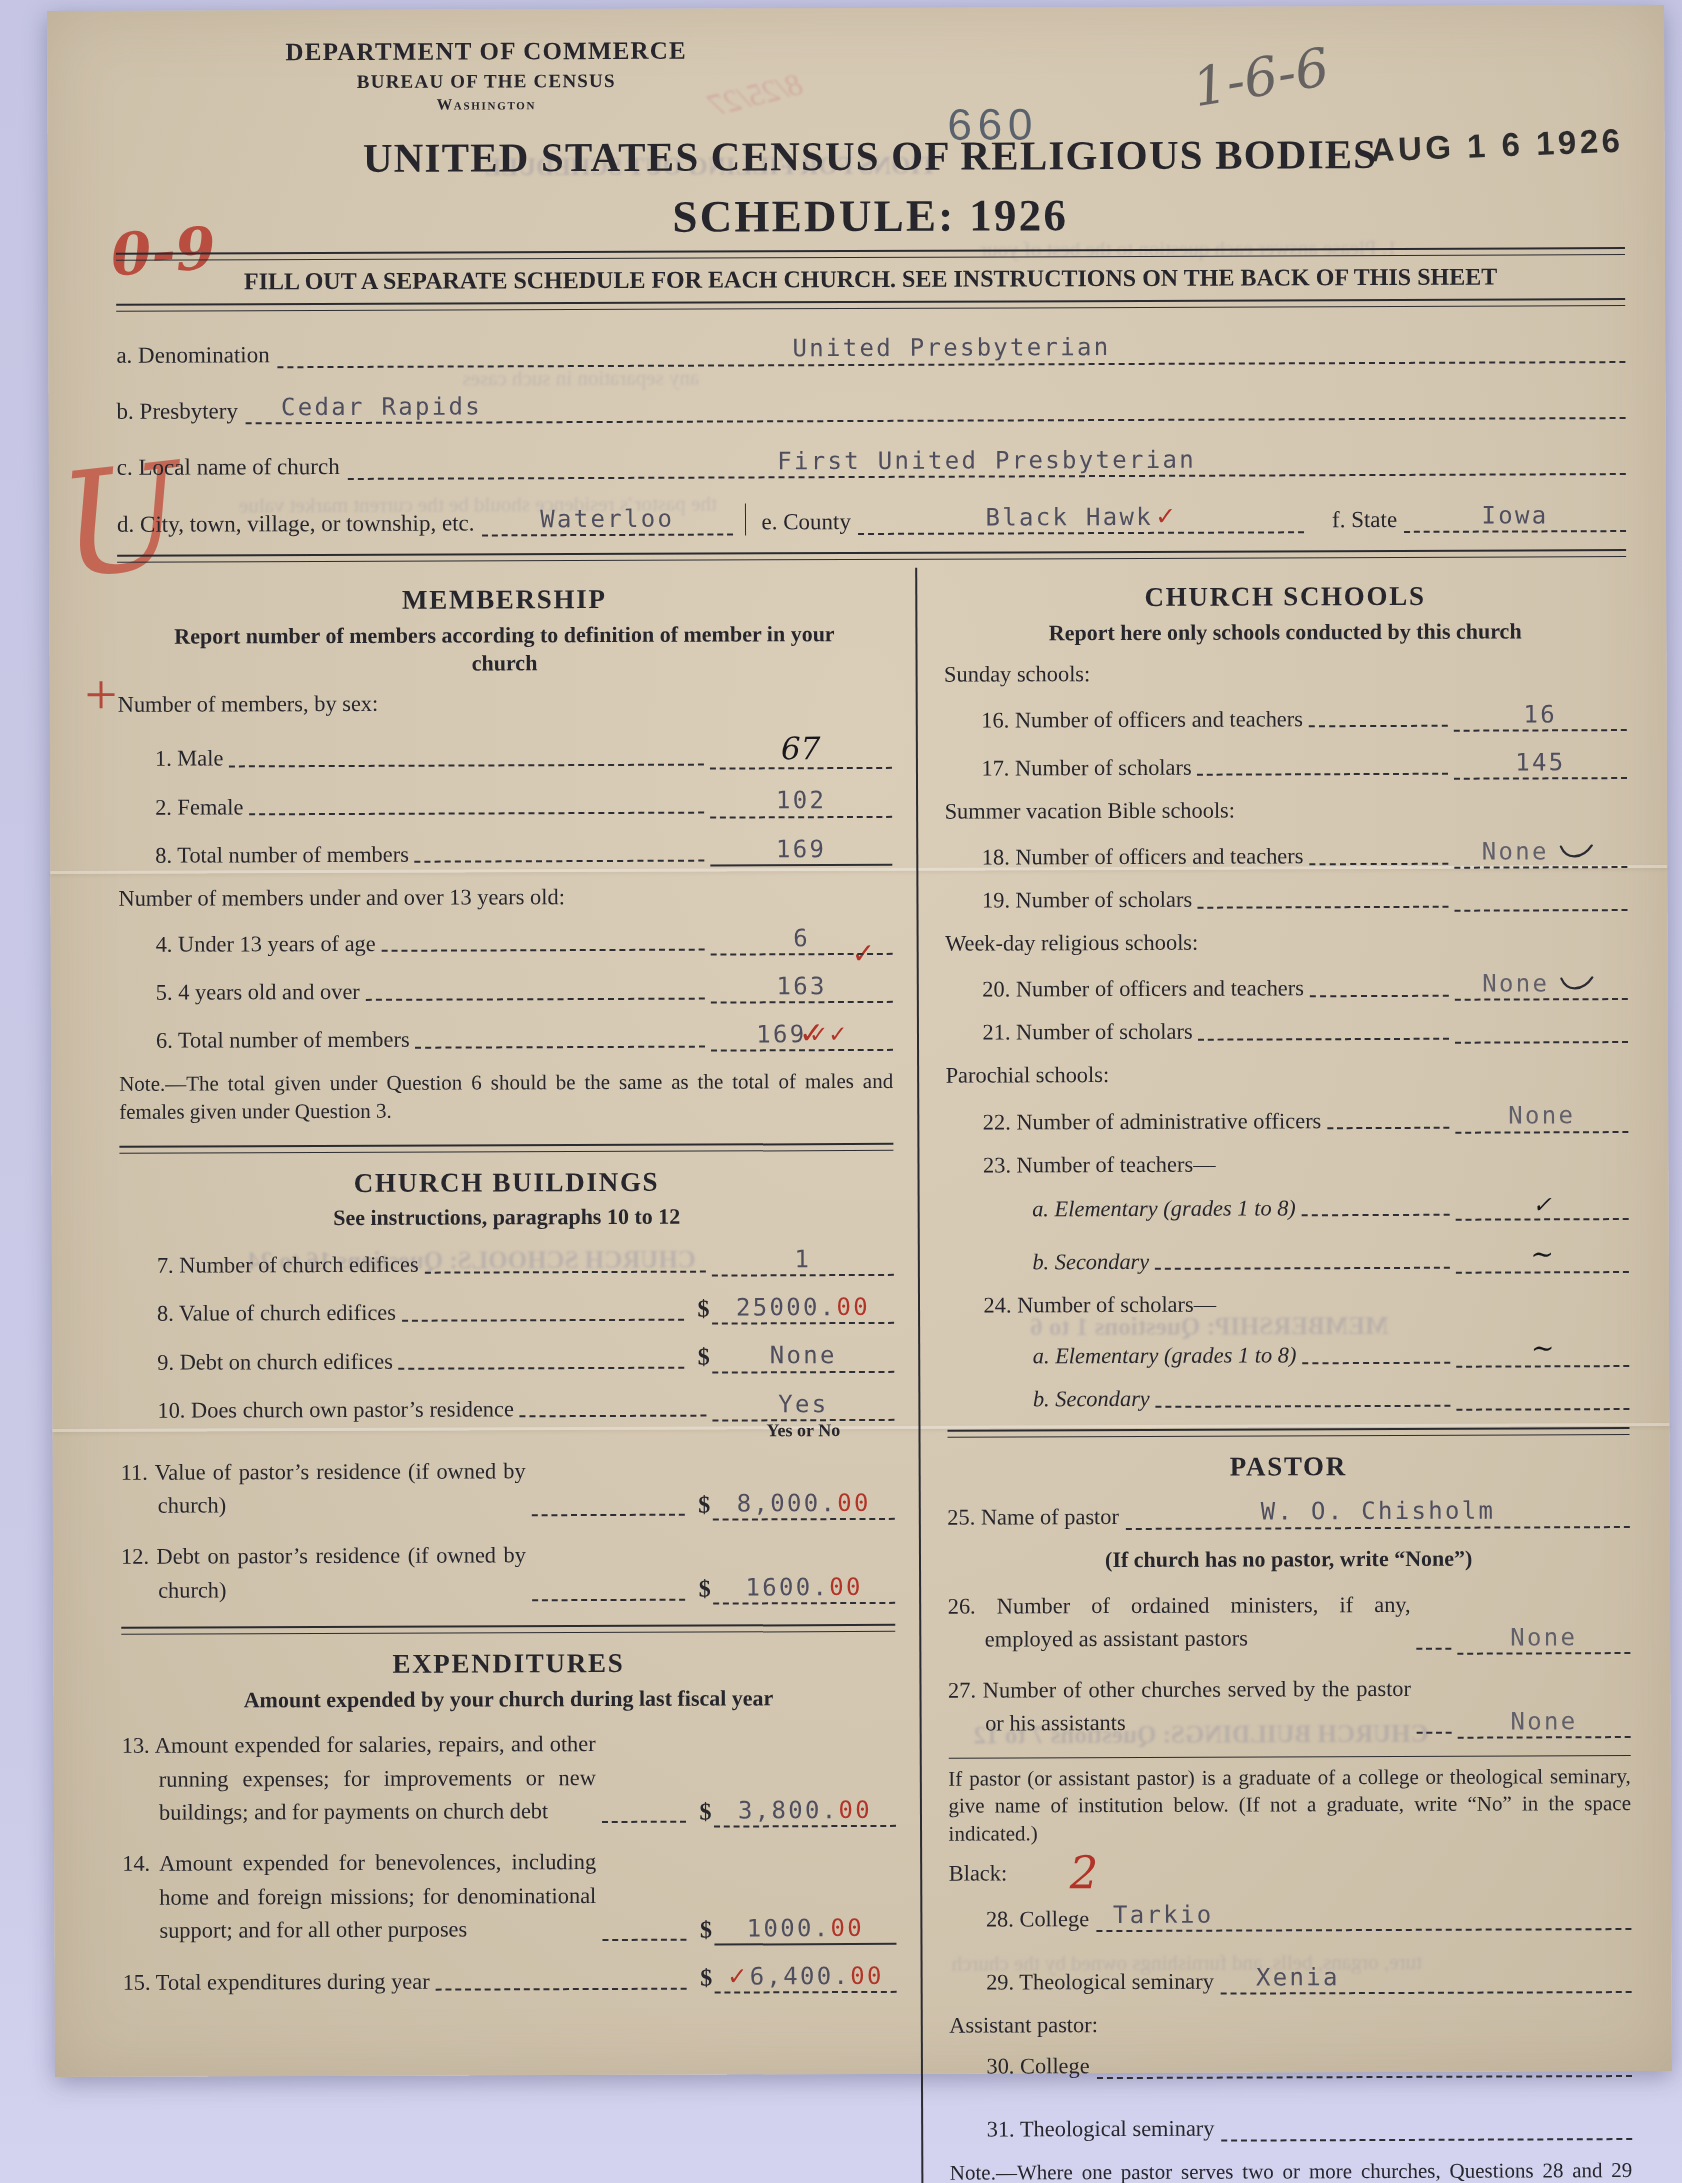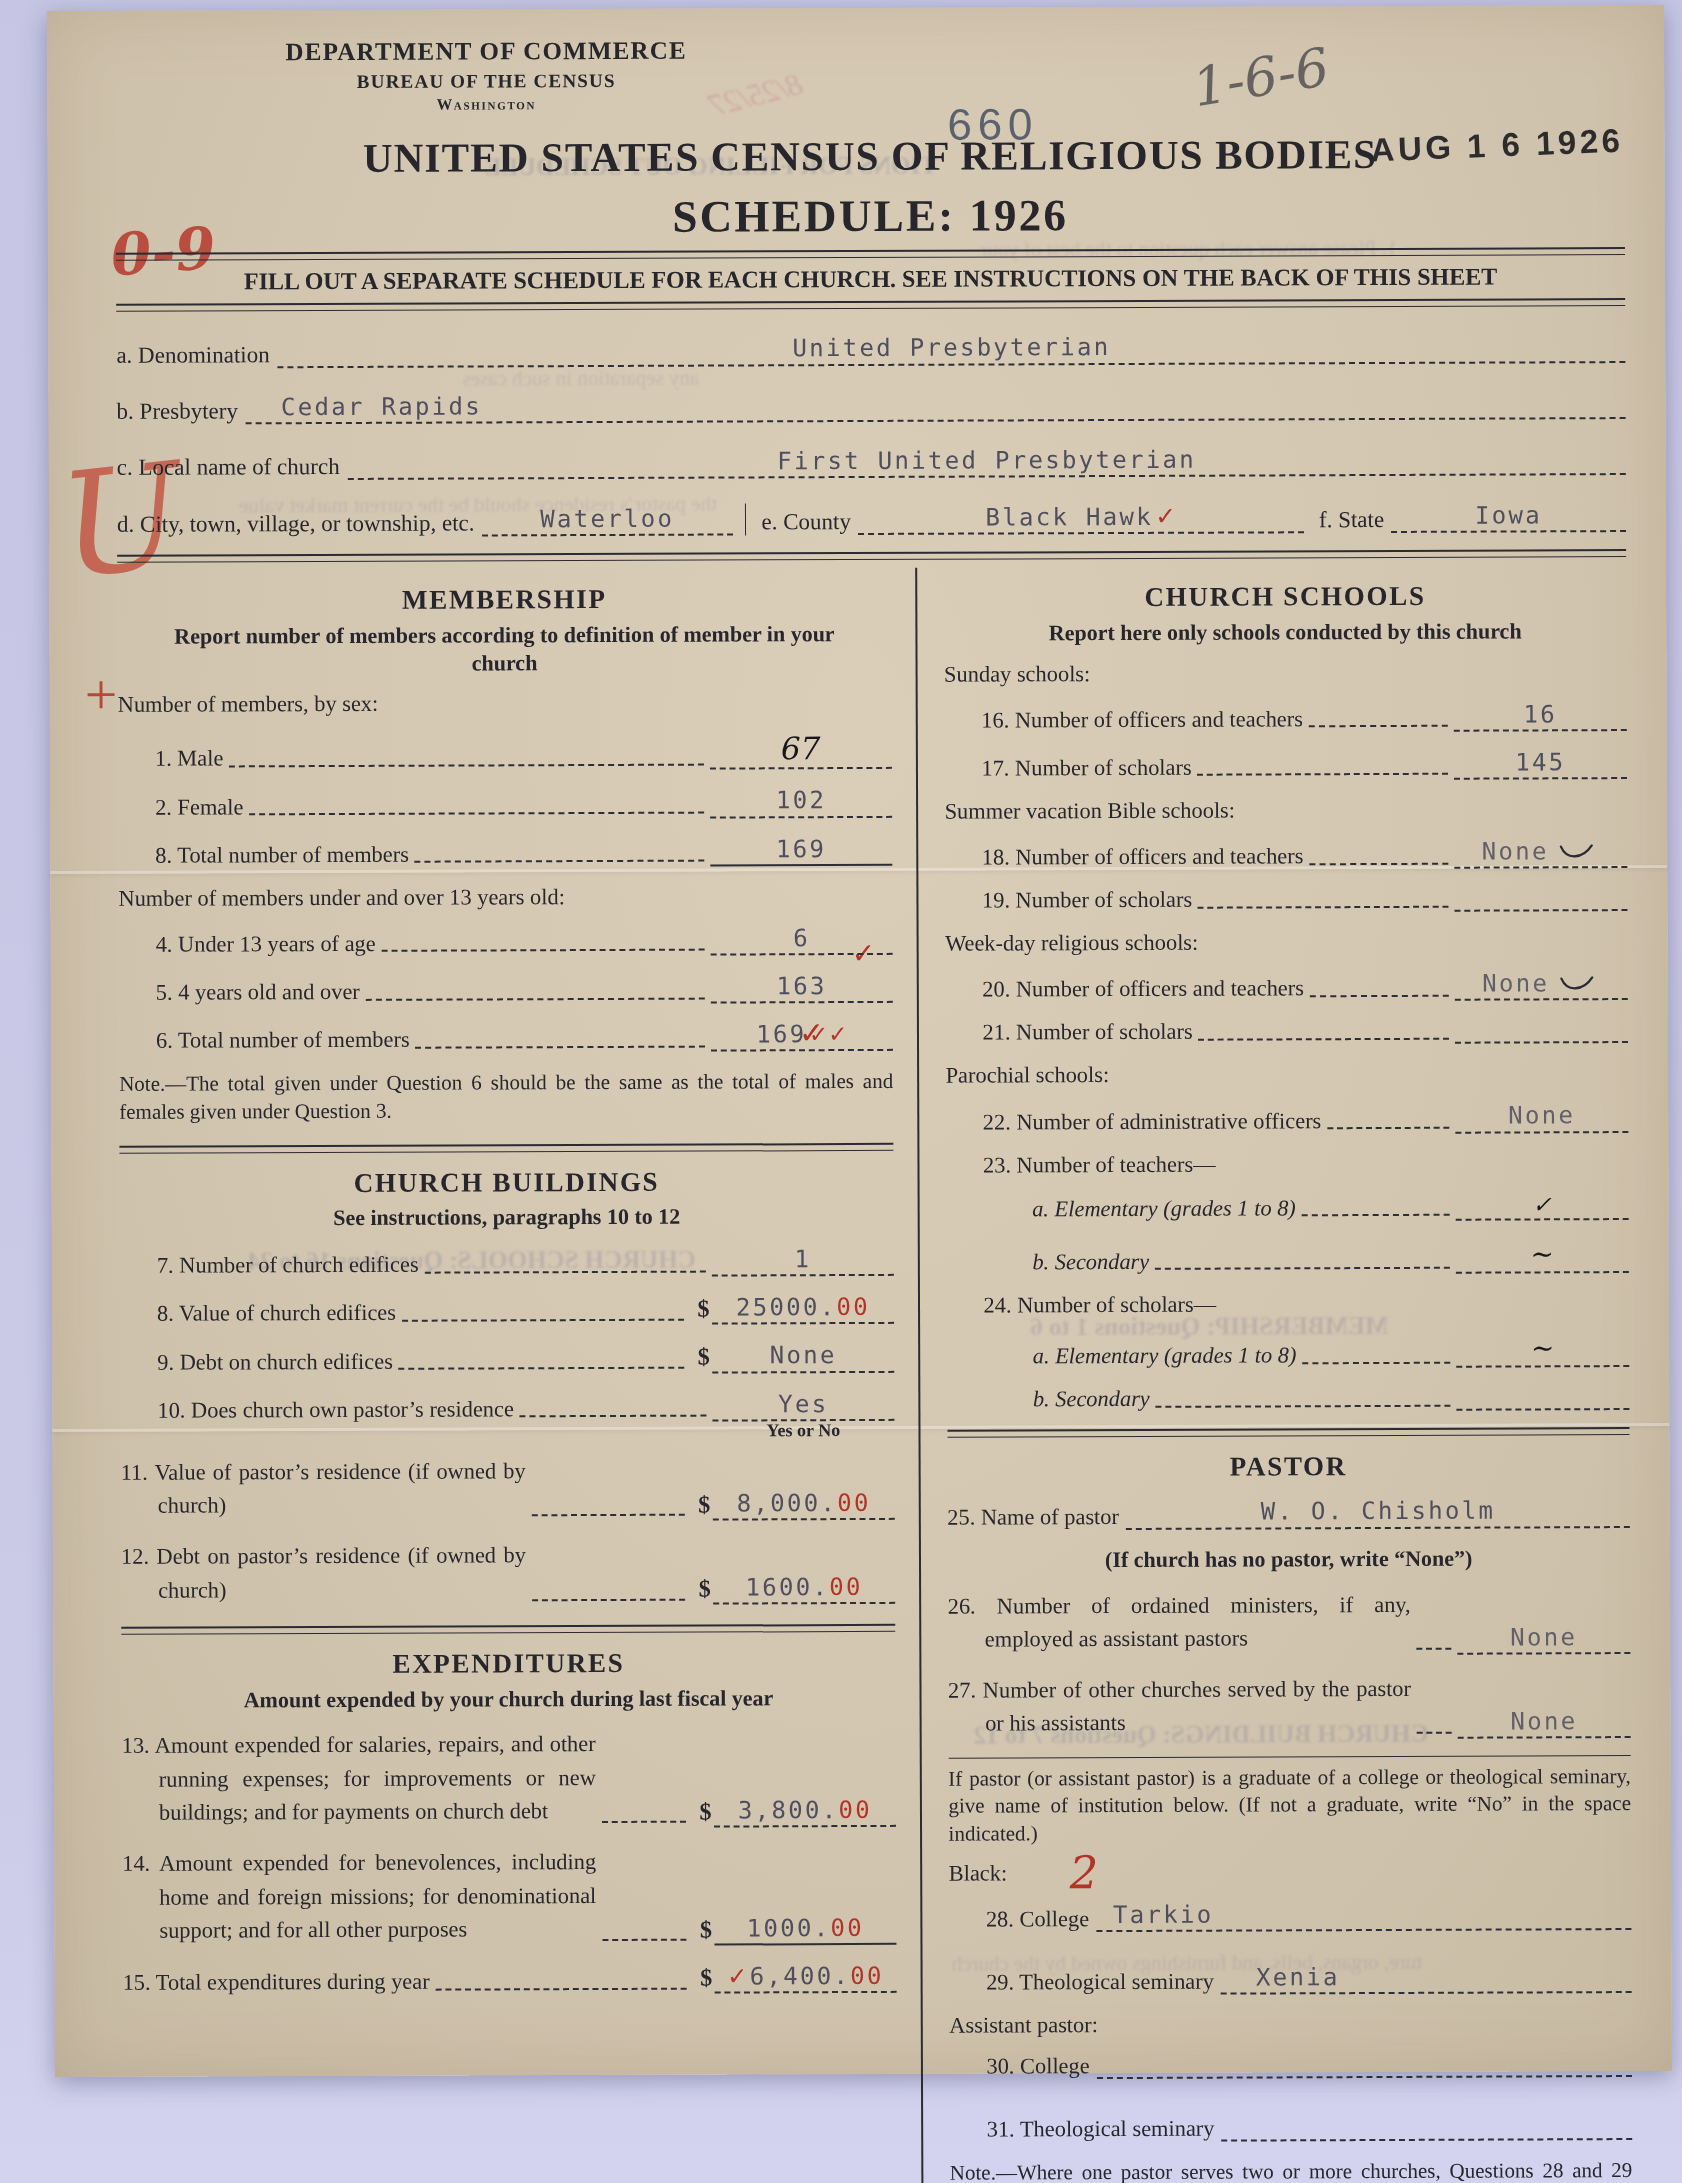--- a/index.html
+++ b/index.html
@@ -142,21 +142,21 @@
         <span class="typed">Waterloo</span>
       </span>
       <span class="cellE" style="display:flex;align-items:flex-end;flex:1;">
         <span class="lbl" style="font-size:23px;">e. County</span>
         <span class="ans" style="flex:1;margin-left:7px;">
           <span class="typed">Black Hawk</span>
           <span class="red" style="font-size:25px;">✓</span>
         </span>
       </span>
       <span style="display:flex;align-items:flex-end;width:322px;">
-        <span class="lbl" style="font-size:23px;margin-left:15px;">f. State</span>
+        <span class="lbl" style="font-size:23px;margin-left:28px;">f. State</span>
         <span class="ans" style="flex:1;margin-left:7px;">
           <span class="typed">Iowa</span>
         </span>
       </span>
     </div>
 
     <div class="hr2"></div>
 
     <div class="cols">
 

